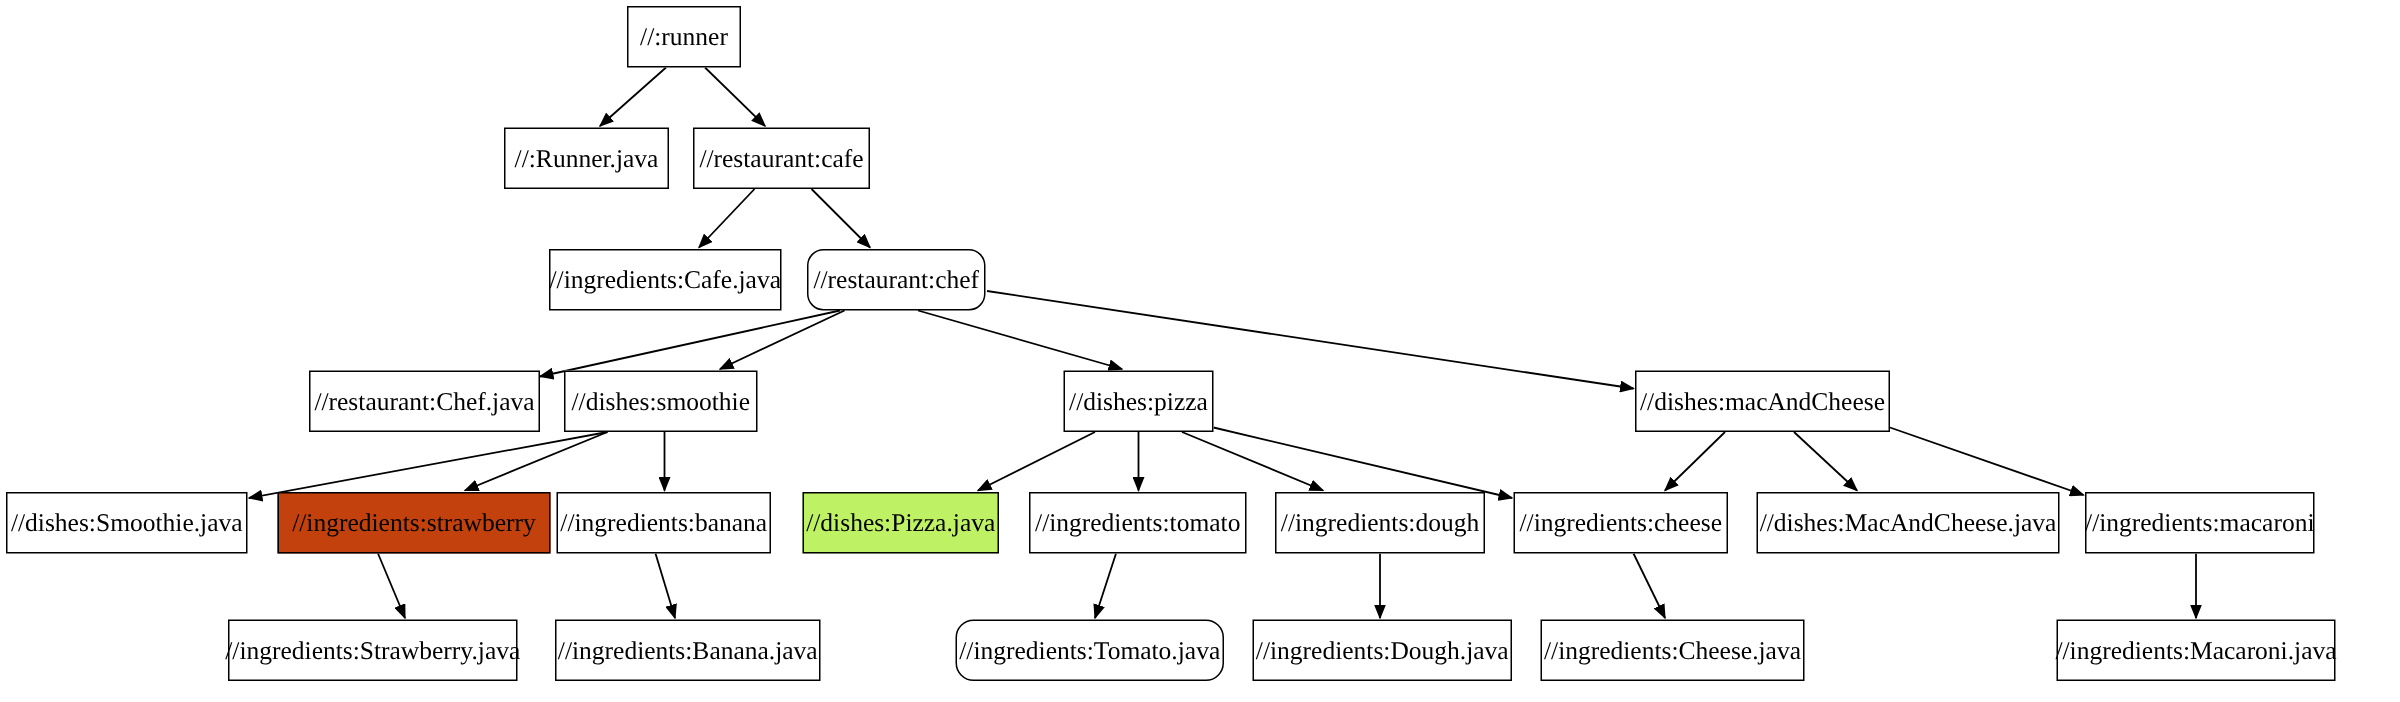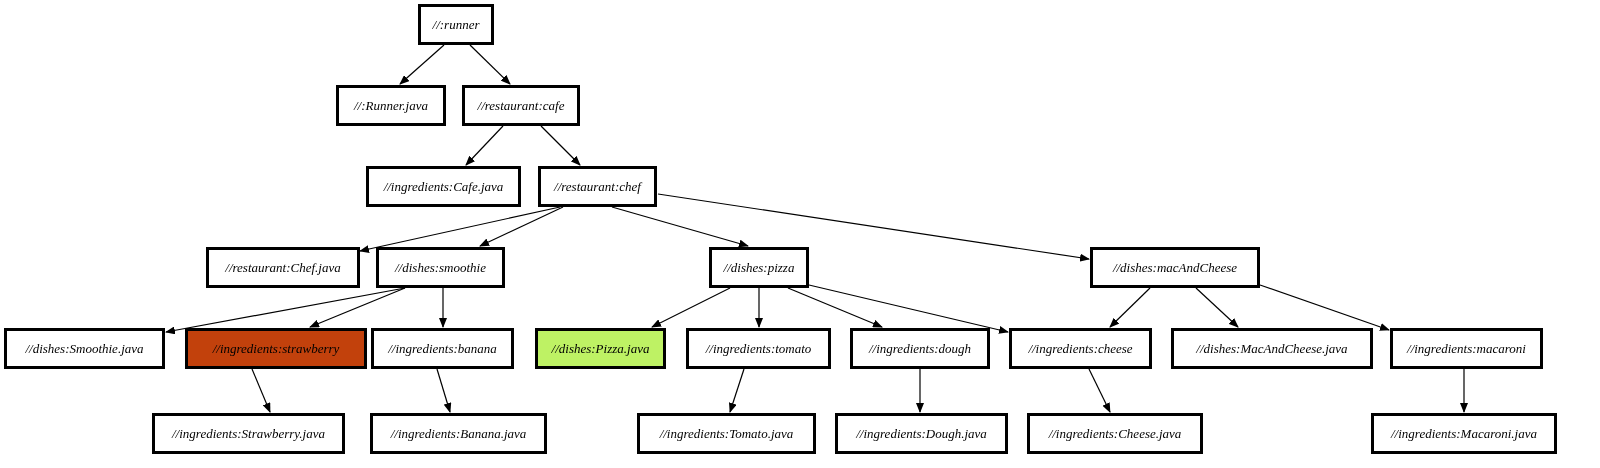--- a/index.html
+++ b/index.html
@@ -27,31 +27,30 @@
   #node-layer {
     position: absolute;
     left: 0;
     top: 0;
     width: 1600px;
     height: 468px;
   }
   .node {
     position: absolute;
     box-sizing: border-box;
-    border: 3px solid #14532d;
+    border: 1px solid #14532d;
     background: #ffffff;
     display: flex;
     align-items: center;
     justify-content: center;
     color: #000000;
-    font-size: 13px;
+    font-size: 17px;
     line-height: 1;
     white-space: nowrap;
     letter-spacing: 0px;
-    font-style: italic;
   }
   .node-label {
     display: block;
     padding: 0 2px;
   }
 </style>
 </head>
 <body>
 
 <div id="graph-root" style="width: 1600px; height: 468px; background: rgb(255, 255, 255);">
@@ -96,21 +95,21 @@
       </div>
       <div class="node" style="left: 336px; top: 85px; width: 110px; height: 41px; border-color: rgb(0, 0, 0); background: rgb(255, 255, 255);">
         <span class="node-label">//:Runner.java</span>
       </div>
       <div class="node" style="left: 462px; top: 85px; width: 118px; height: 41px; border-color: rgb(0, 0, 0); background: rgb(255, 255, 255);">
         <span class="node-label">//restaurant:cafe</span>
       </div>
       <div class="node" style="left: 366px; top: 166px; width: 155px; height: 41px; border-color: rgb(0, 0, 0); background: rgb(255, 255, 255);">
         <span class="node-label">//ingredients:Cafe.java</span>
       </div>
-      <div class="node" style="left: 538px; top: 166px; width: 119px; height: 41px; border-color: rgb(0, 0, 0); background: rgb(255, 255, 255);">
+      <div class="node" style="left: 538px; top: 166px; width: 119px; height: 41px; border-color: rgb(0, 0, 0); background: rgb(255, 255, 255); border-radius: 11px;">
         <span class="node-label">//restaurant:chef</span>
       </div>
       <div class="node" style="left: 206px; top: 247px; width: 154px; height: 41px; border-color: rgb(0, 0, 0); background: rgb(255, 255, 255);">
         <span class="node-label">//restaurant:Chef.java</span>
       </div>
       <div class="node" style="left: 376px; top: 247px; width: 129px; height: 41px; border-color: rgb(0, 0, 0); background: rgb(255, 255, 255);">
         <span class="node-label">//dishes:smoothie</span>
       </div>
       <div class="node" style="left: 709px; top: 247px; width: 100px; height: 41px; border-color: rgb(0, 0, 0); background: rgb(255, 255, 255);">
         <span class="node-label">//dishes:pizza</span>
@@ -144,21 +143,21 @@
       </div>
       <div class="node" style="left: 1390px; top: 328px; width: 153px; height: 41px; border-color: rgb(0, 0, 0); background: rgb(255, 255, 255);">
         <span class="node-label">//ingredients:macaroni</span>
       </div>
       <div class="node" style="left: 152px; top: 413px; width: 193px; height: 41px; border-color: rgb(0, 0, 0); background: rgb(255, 255, 255);">
         <span class="node-label">//ingredients:Strawberry.java</span>
       </div>
       <div class="node" style="left: 370px; top: 413px; width: 177px; height: 41px; border-color: rgb(0, 0, 0); background: rgb(255, 255, 255);">
         <span class="node-label">//ingredients:Banana.java</span>
       </div>
-      <div class="node" style="left: 637px; top: 413px; width: 179px; height: 41px; border-color: rgb(0, 0, 0); background: rgb(255, 255, 255);">
+      <div class="node" style="left: 637px; top: 413px; width: 179px; height: 41px; border-color: rgb(0, 0, 0); background: rgb(255, 255, 255); border-radius: 12px;">
         <span class="node-label">//ingredients:Tomato.java</span>
       </div>
       <div class="node" style="left: 835px; top: 413px; width: 173px; height: 41px; border-color: rgb(0, 0, 0); background: rgb(255, 255, 255);">
         <span class="node-label">//ingredients:Dough.java</span>
       </div>
       <div class="node" style="left: 1371px; top: 413px; width: 186px; height: 41px; border-color: rgb(0, 0, 0); background: rgb(255, 255, 255);">
         <span class="node-label">//ingredients:Macaroni.java</span>
       </div>
       <div class="node" style="left: 1027px; top: 413px; width: 176px; height: 41px; border-color: rgb(0, 0, 0); background: rgb(255, 255, 255);">
         <span class="node-label">//ingredients:Cheese.java</span>

